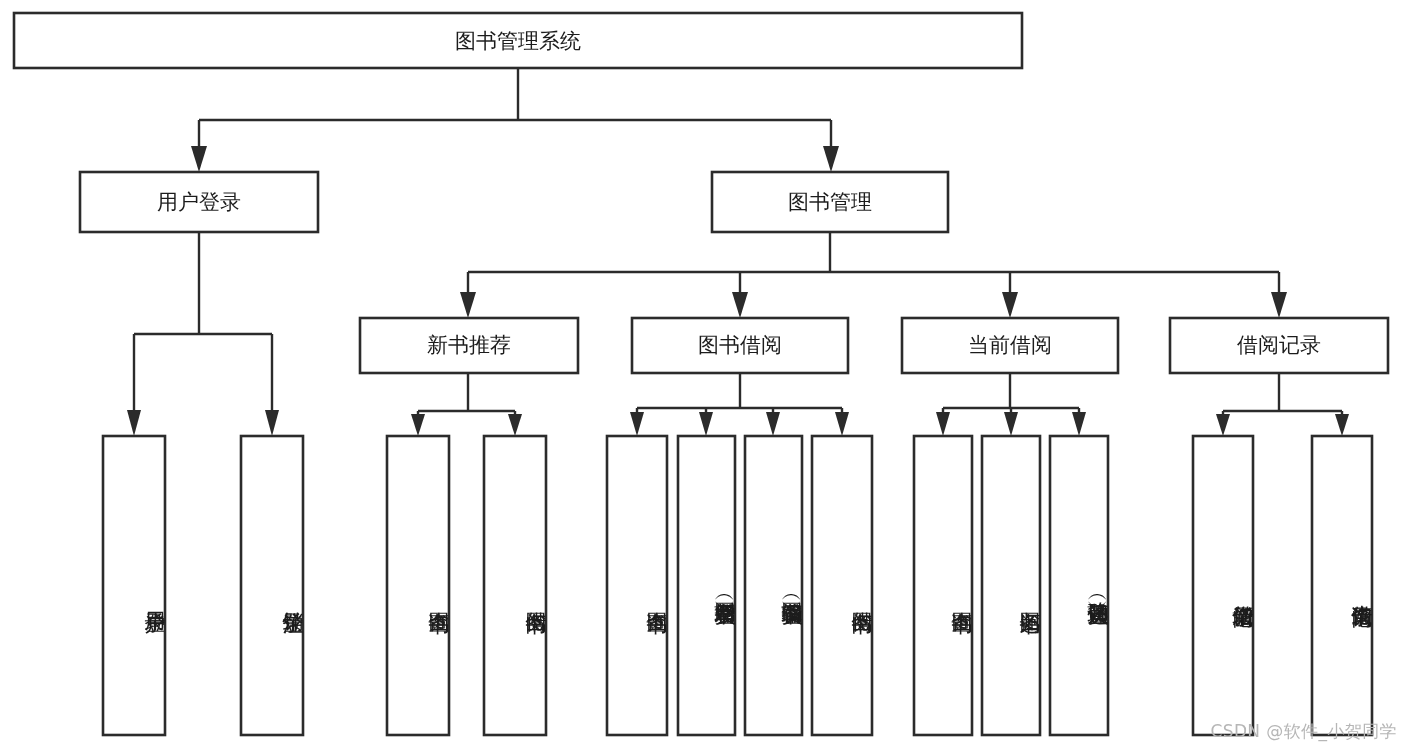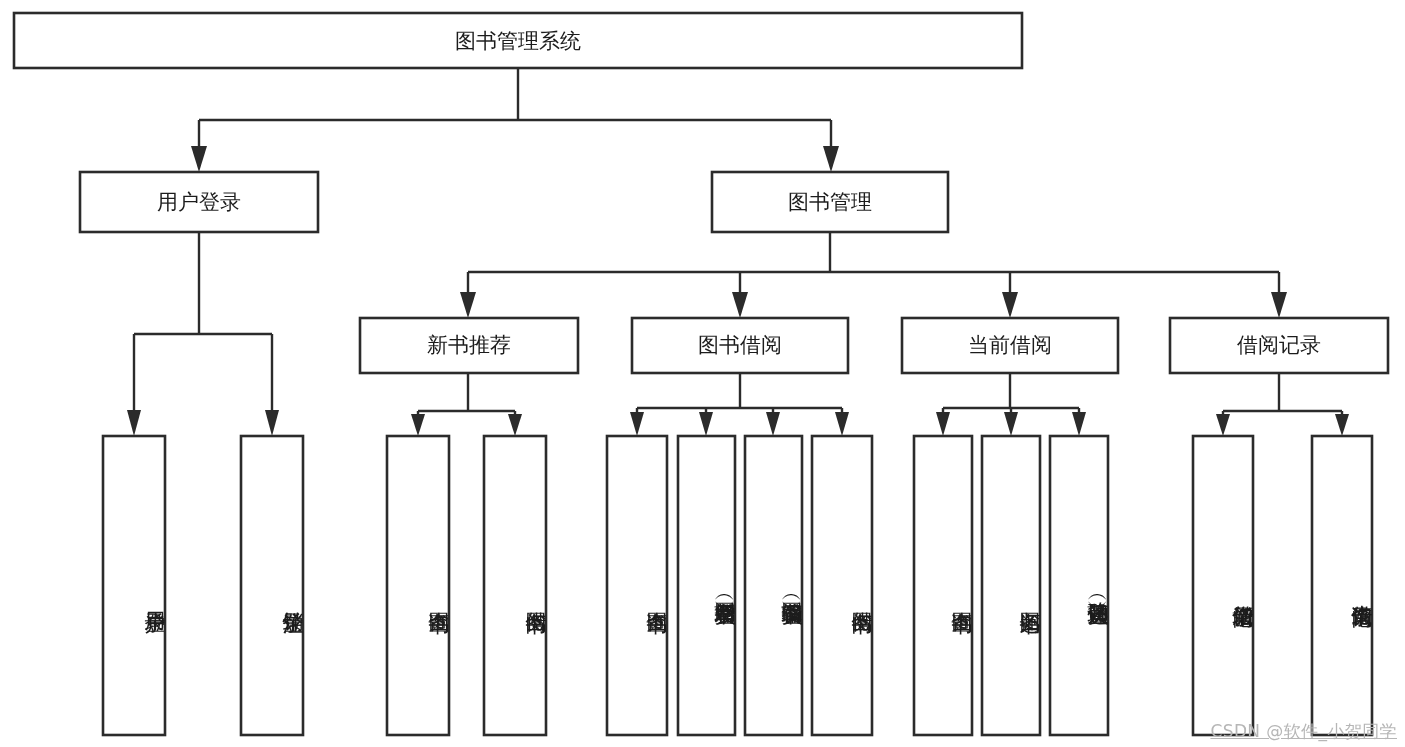--- a/index.html
+++ b/index.html
@@ -64,21 +64,20 @@
   }
   .watermark {
     position: absolute;
     right: 8px;
     bottom: 4px;
     font-family: "DejaVu Sans", "Liberation Sans", sans-serif;
     font-size: 17px;
     color: #b6b6b6;
     white-space: nowrap;
     letter-spacing: 0.4px;
-    text-decoration: underline;
   }
 </style>
 </head>
 <body>
 
 <div id="diagram-root">
 
   <svg id="tree-svg" viewBox="0 0 1405 747">
 
     <g>

